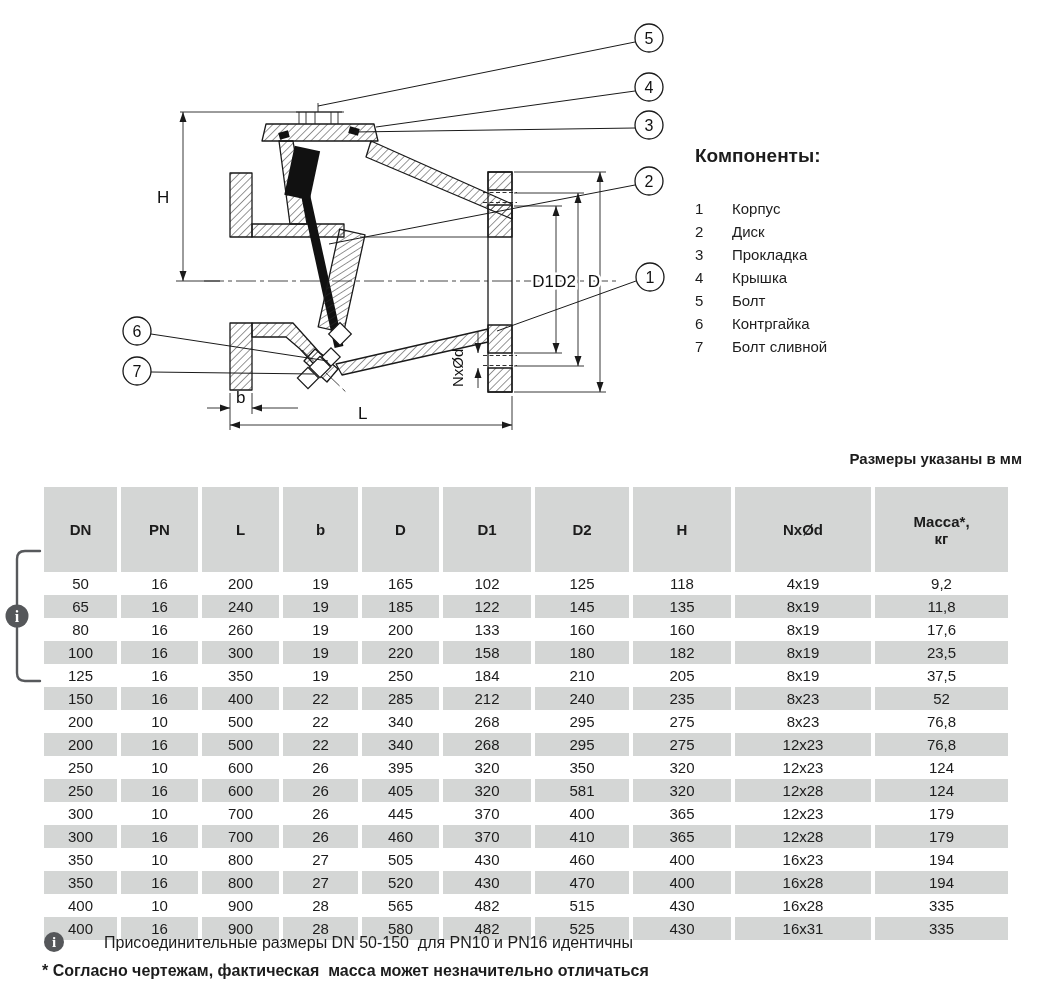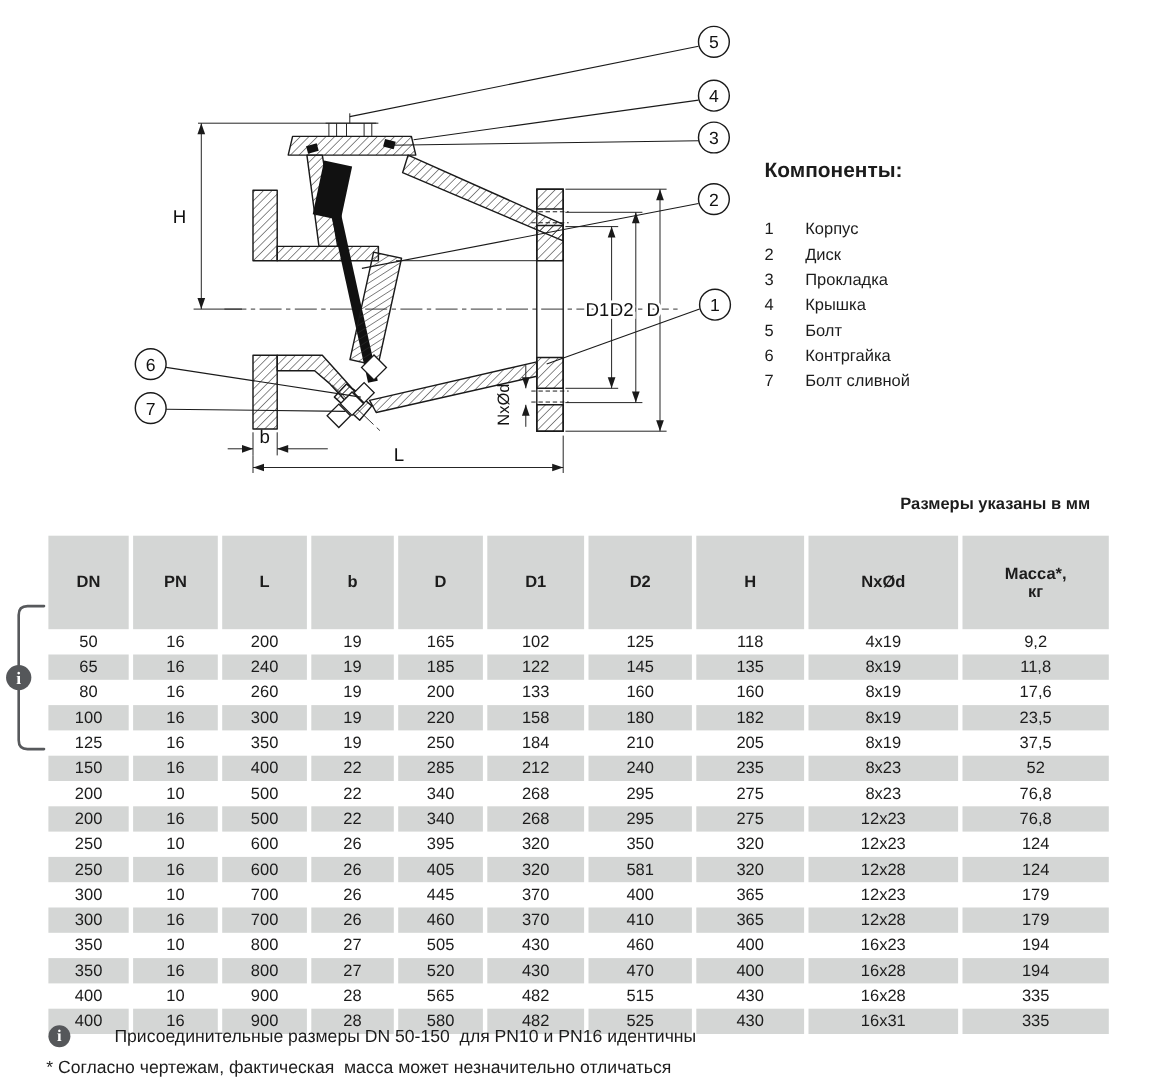--- a/index.html
+++ b/index.html
@@ -21,37 +21,37 @@
   .callout-circle{fill:#fff;stroke:#1a1a1a;stroke-width:1.3;}
   .callout-num{font-size:16px;fill:#111;text-anchor:middle;}
 
   
   .components{position:absolute;left:695px;top:145px;width:260px;}
   .components-title{font-size:19px;font-weight:bold;margin-bottom:30px;}
   .comp-row{display:flex;height:23px;line-height:23px;font-size:15px;}
   .comp-num{width:37px;}
 
   
-  .units-note{position:absolute;right:62px;top:450px;font-size:15px;font-weight:bold;}
+  .units-note{position:absolute;right:31px;top:450px;font-size:15px;font-weight:bold;}
   table.dim{position:absolute;left:40px;top:487px;width:972px;
             border-collapse:separate;border-spacing:4px 0;table-layout:fixed;}
   table.dim th{background:#d4d6d5;height:53px;font-size:15px;font-weight:bold;
                text-align:center;vertical-align:middle;padding:16px;line-height:17px;}
   table.dim td{height:23px;font-size:15px;text-align:center;vertical-align:middle;padding:0;}
   table.dim tbody tr:nth-child(even) td{background:#d4d6d5;}
 
   .bracket{position:absolute;left:0;top:545px;}
   .bracket-i{font-family:"Liberation Serif",serif;font-weight:bold;font-size:16px;fill:#fff;text-anchor:middle;}
 
   
   .note-icon{position:absolute;left:44px;top:932px;width:20px;height:20px;border-radius:50%;
              background:#55575a;color:#fff;text-align:center;line-height:20px;
              font-family:"Liberation Serif",serif;font-weight:bold;font-size:15px;}
   .note-line1{position:absolute;left:72px;top:934px;font-size:16px;white-space:pre-wrap;margin-left:32px;}
-  .note-line2{position:absolute;left:42px;top:962px;font-size:16px;white-space:pre-wrap;}
+  .note-line2{position:absolute;left:42px;top:962px;font-size:16px;white-space:pre-wrap;font-weight:bold;}
 </style>
 </head>
 <body>
 
 <div class="page">
 
   <svg class="drawing" width="1053" height="450" viewBox="0 0 1053 450">
     <defs>
       <pattern id="hatch" width="5.5" height="5.5" patternUnits="userSpaceOnUse" patternTransform="rotate(45)">
         <line x1="0" y1="0" x2="0" y2="5.5" stroke="#2b2b2b" stroke-width="1"></line>

